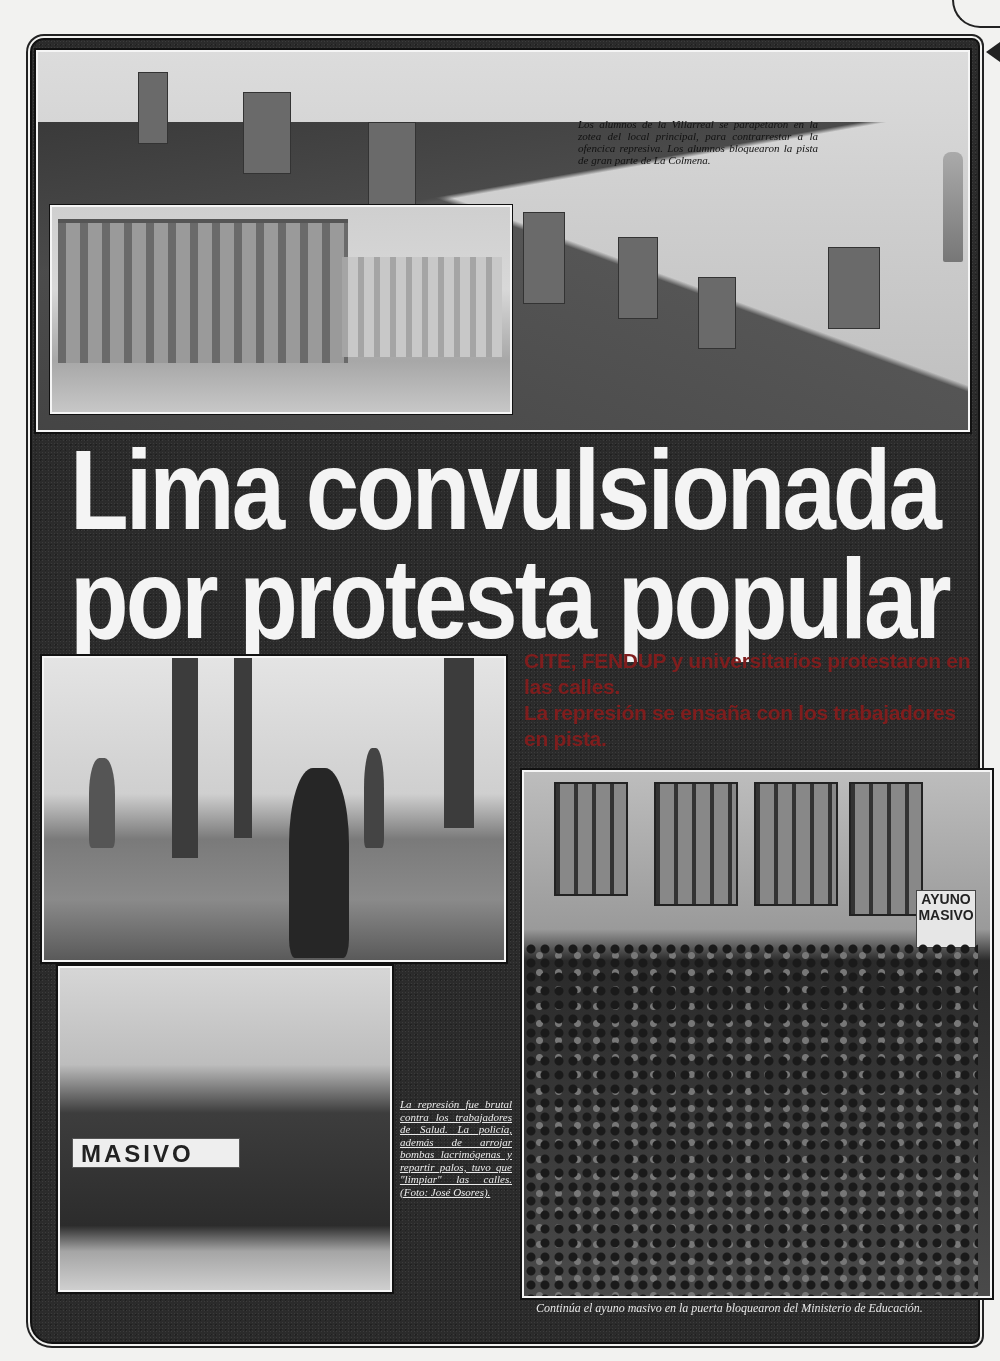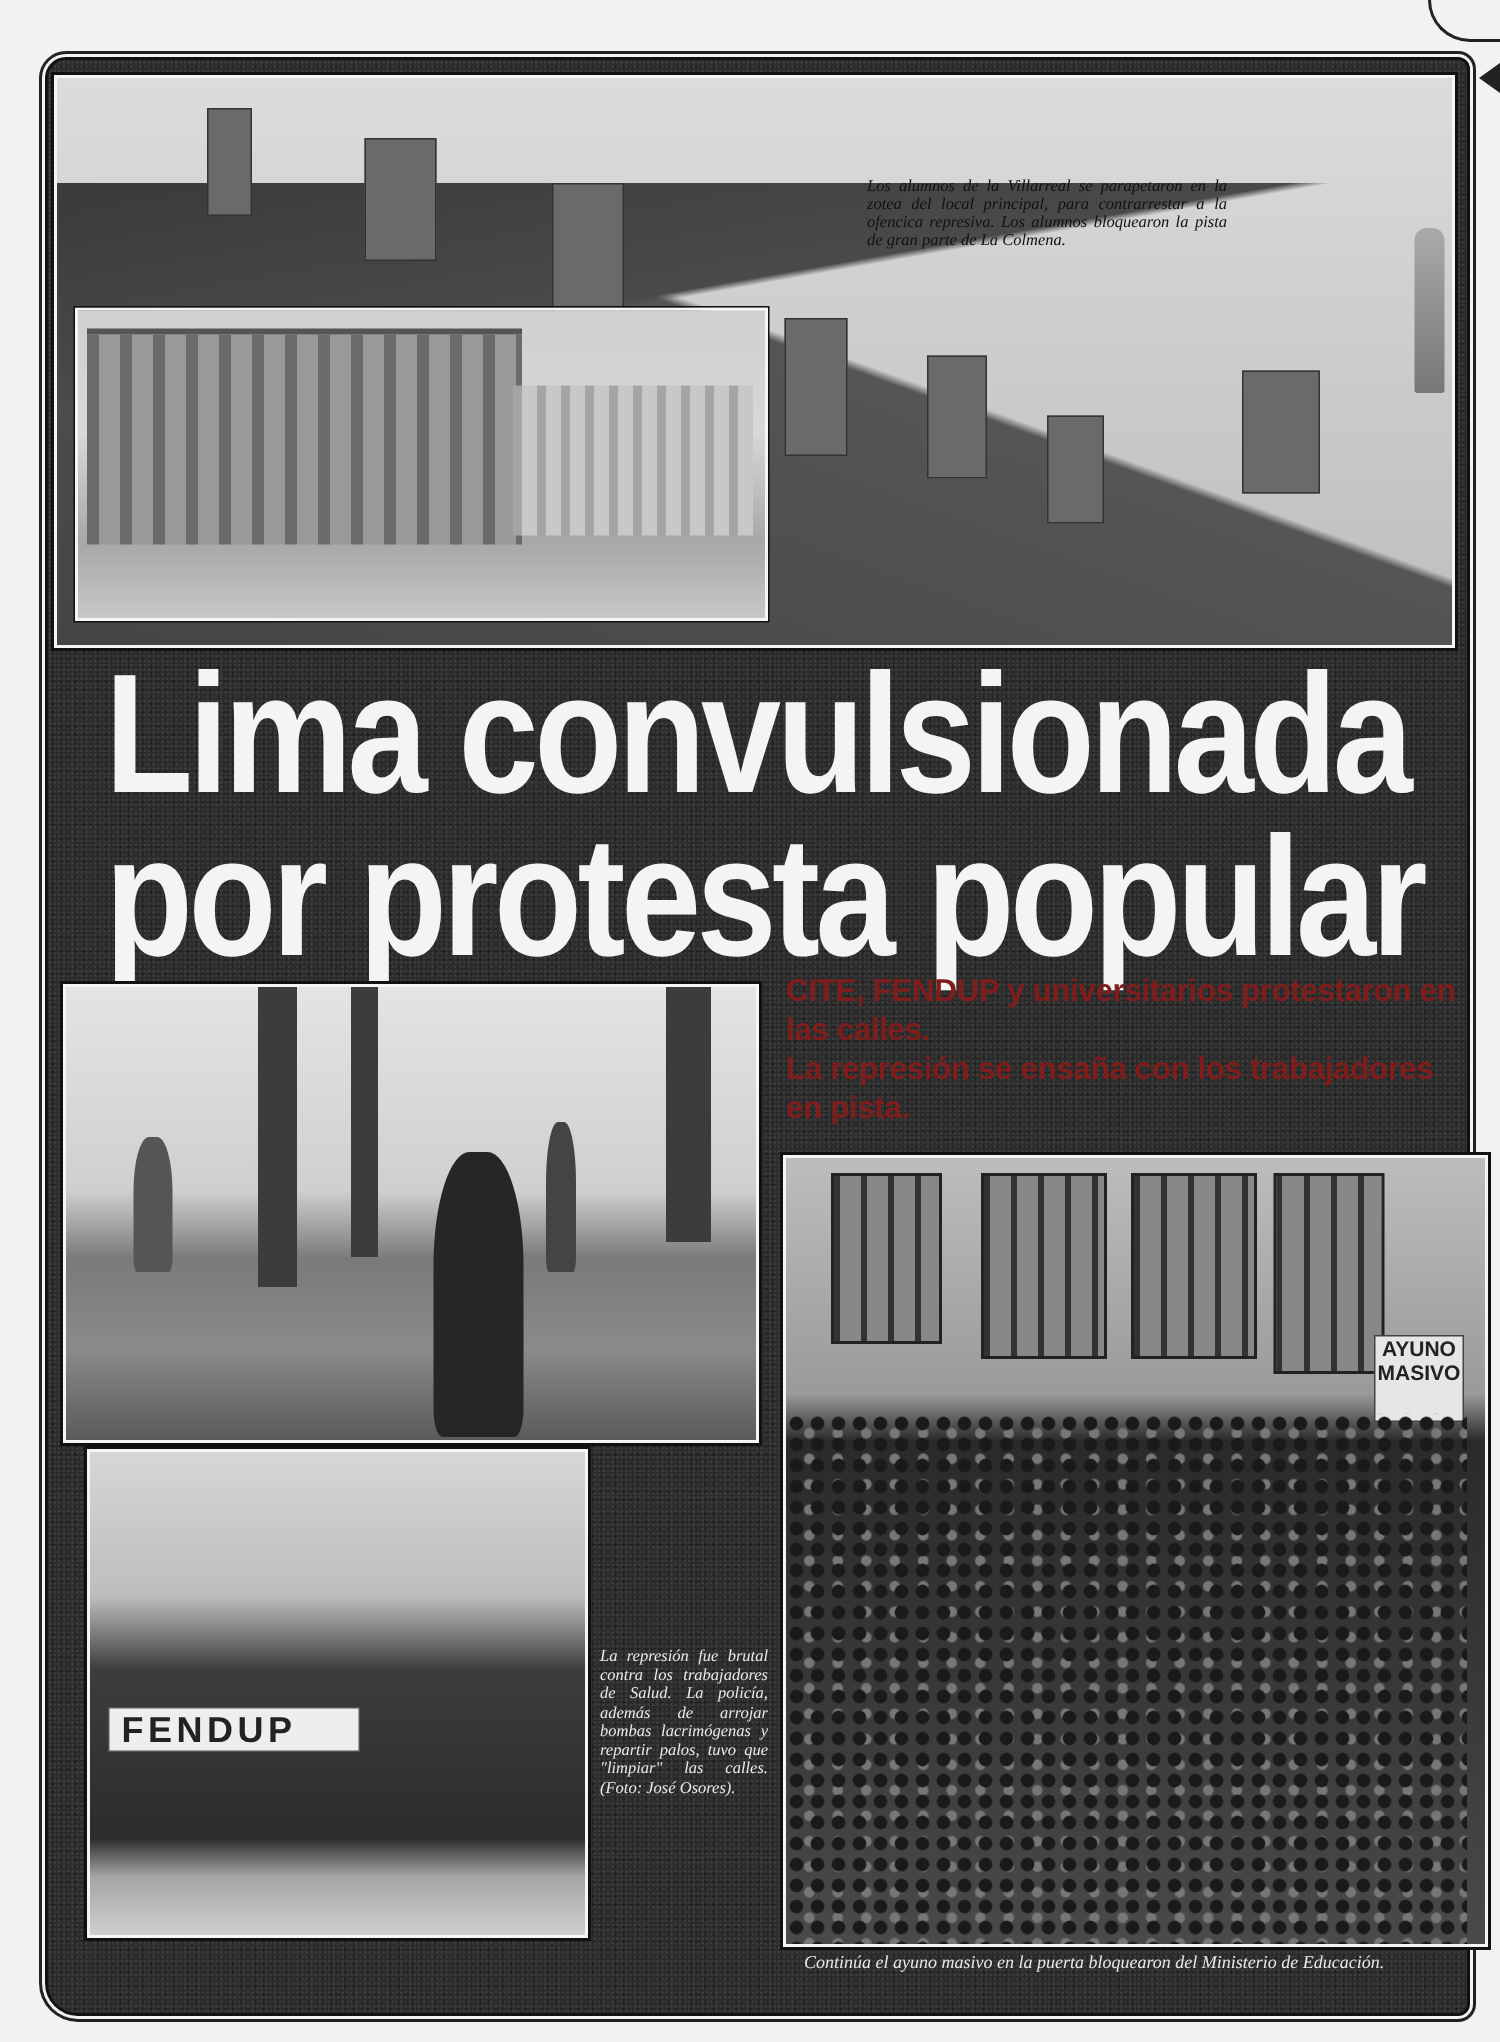--- a/index.html
+++ b/index.html
@@ -88,21 +88,21 @@
   }
   .banner {
     position: absolute; left: 12px; top: 170px; width: 168px; height: 30px;
     background: #eee; border: 1px solid #555;
     font-weight: bold; font-size: 24px; letter-spacing: 3px; color: #222;
     line-height: 30px; padding-left: 8px; box-sizing: border-box;
   }
   .caption-low {
     position: absolute; left: 400px; top: 1098px; width: 112px;
     font-family: "Liberation Serif", serif; font-style: italic;
-    font-size: 11px; line-height: 12.5px; color: #eaeaea; text-align: justify;
+    font-size: 11px; line-height: 12.5px; color: #eaeaea; text-align: justify; text-decoration: underline;
   }
   
   .photo-right {
     left: 522px; top: 770px; width: 454px; height: 524px;
     background: linear-gradient(180deg, #bdbdbd 0%, #9a9a9a 30%, #2a2a2a 36%, #3a3a3a 70%, #4a4a4a 100%);
     padding-left: 12px;
   }
   .window {
     position: absolute; background: repeating-linear-gradient(90deg, #333 0 4px, #888 4px 18px);
     border: 2px solid #222;
@@ -174,21 +174,21 @@
 <div class="photo photo-mid">
   <div class="tree" style="left:128px;top:0;width:26px;height:200px;"></div>
   <div class="tree" style="left:190px;top:0;width:18px;height:180px;"></div>
   <div class="tree" style="left:400px;top:0;width:30px;height:170px;"></div>
   <div class="person" style="left:245px;top:110px;width:60px;height:190px;"></div>
   <div class="person" style="left:45px;top:100px;width:26px;height:90px;background:#555;"></div>
   <div class="person" style="left:320px;top:90px;width:20px;height:100px;background:#444;"></div>
 </div>
 
 <div class="photo photo-low">
-  <div class="banner">FENDUP</div>
+  <div class="banner">MASIVO</div>
 </div>
 <div class="caption-low">La represión fue brutal contra los trabajadores de Salud. La policía, además de arrojar bombas lacrimógenas y repartir palos, tuvo que "limpiar" las calles. (Foto: José Osores).</div>
 
 <div class="photo photo-right">
   <div class="window" style="left:30px;top:10px;width:70px;height:110px;"></div>
   <div class="window" style="left:130px;top:10px;width:80px;height:120px;"></div>
   <div class="window" style="left:230px;top:10px;width:80px;height:120px;"></div>
   <div class="window" style="left:325px;top:10px;width:70px;height:130px;"></div>
   <div class="sign" style="left:392px;top:118px;width:58px;height:56px;">AYUNO MASIVO</div>
   <div class="crowd"></div>

